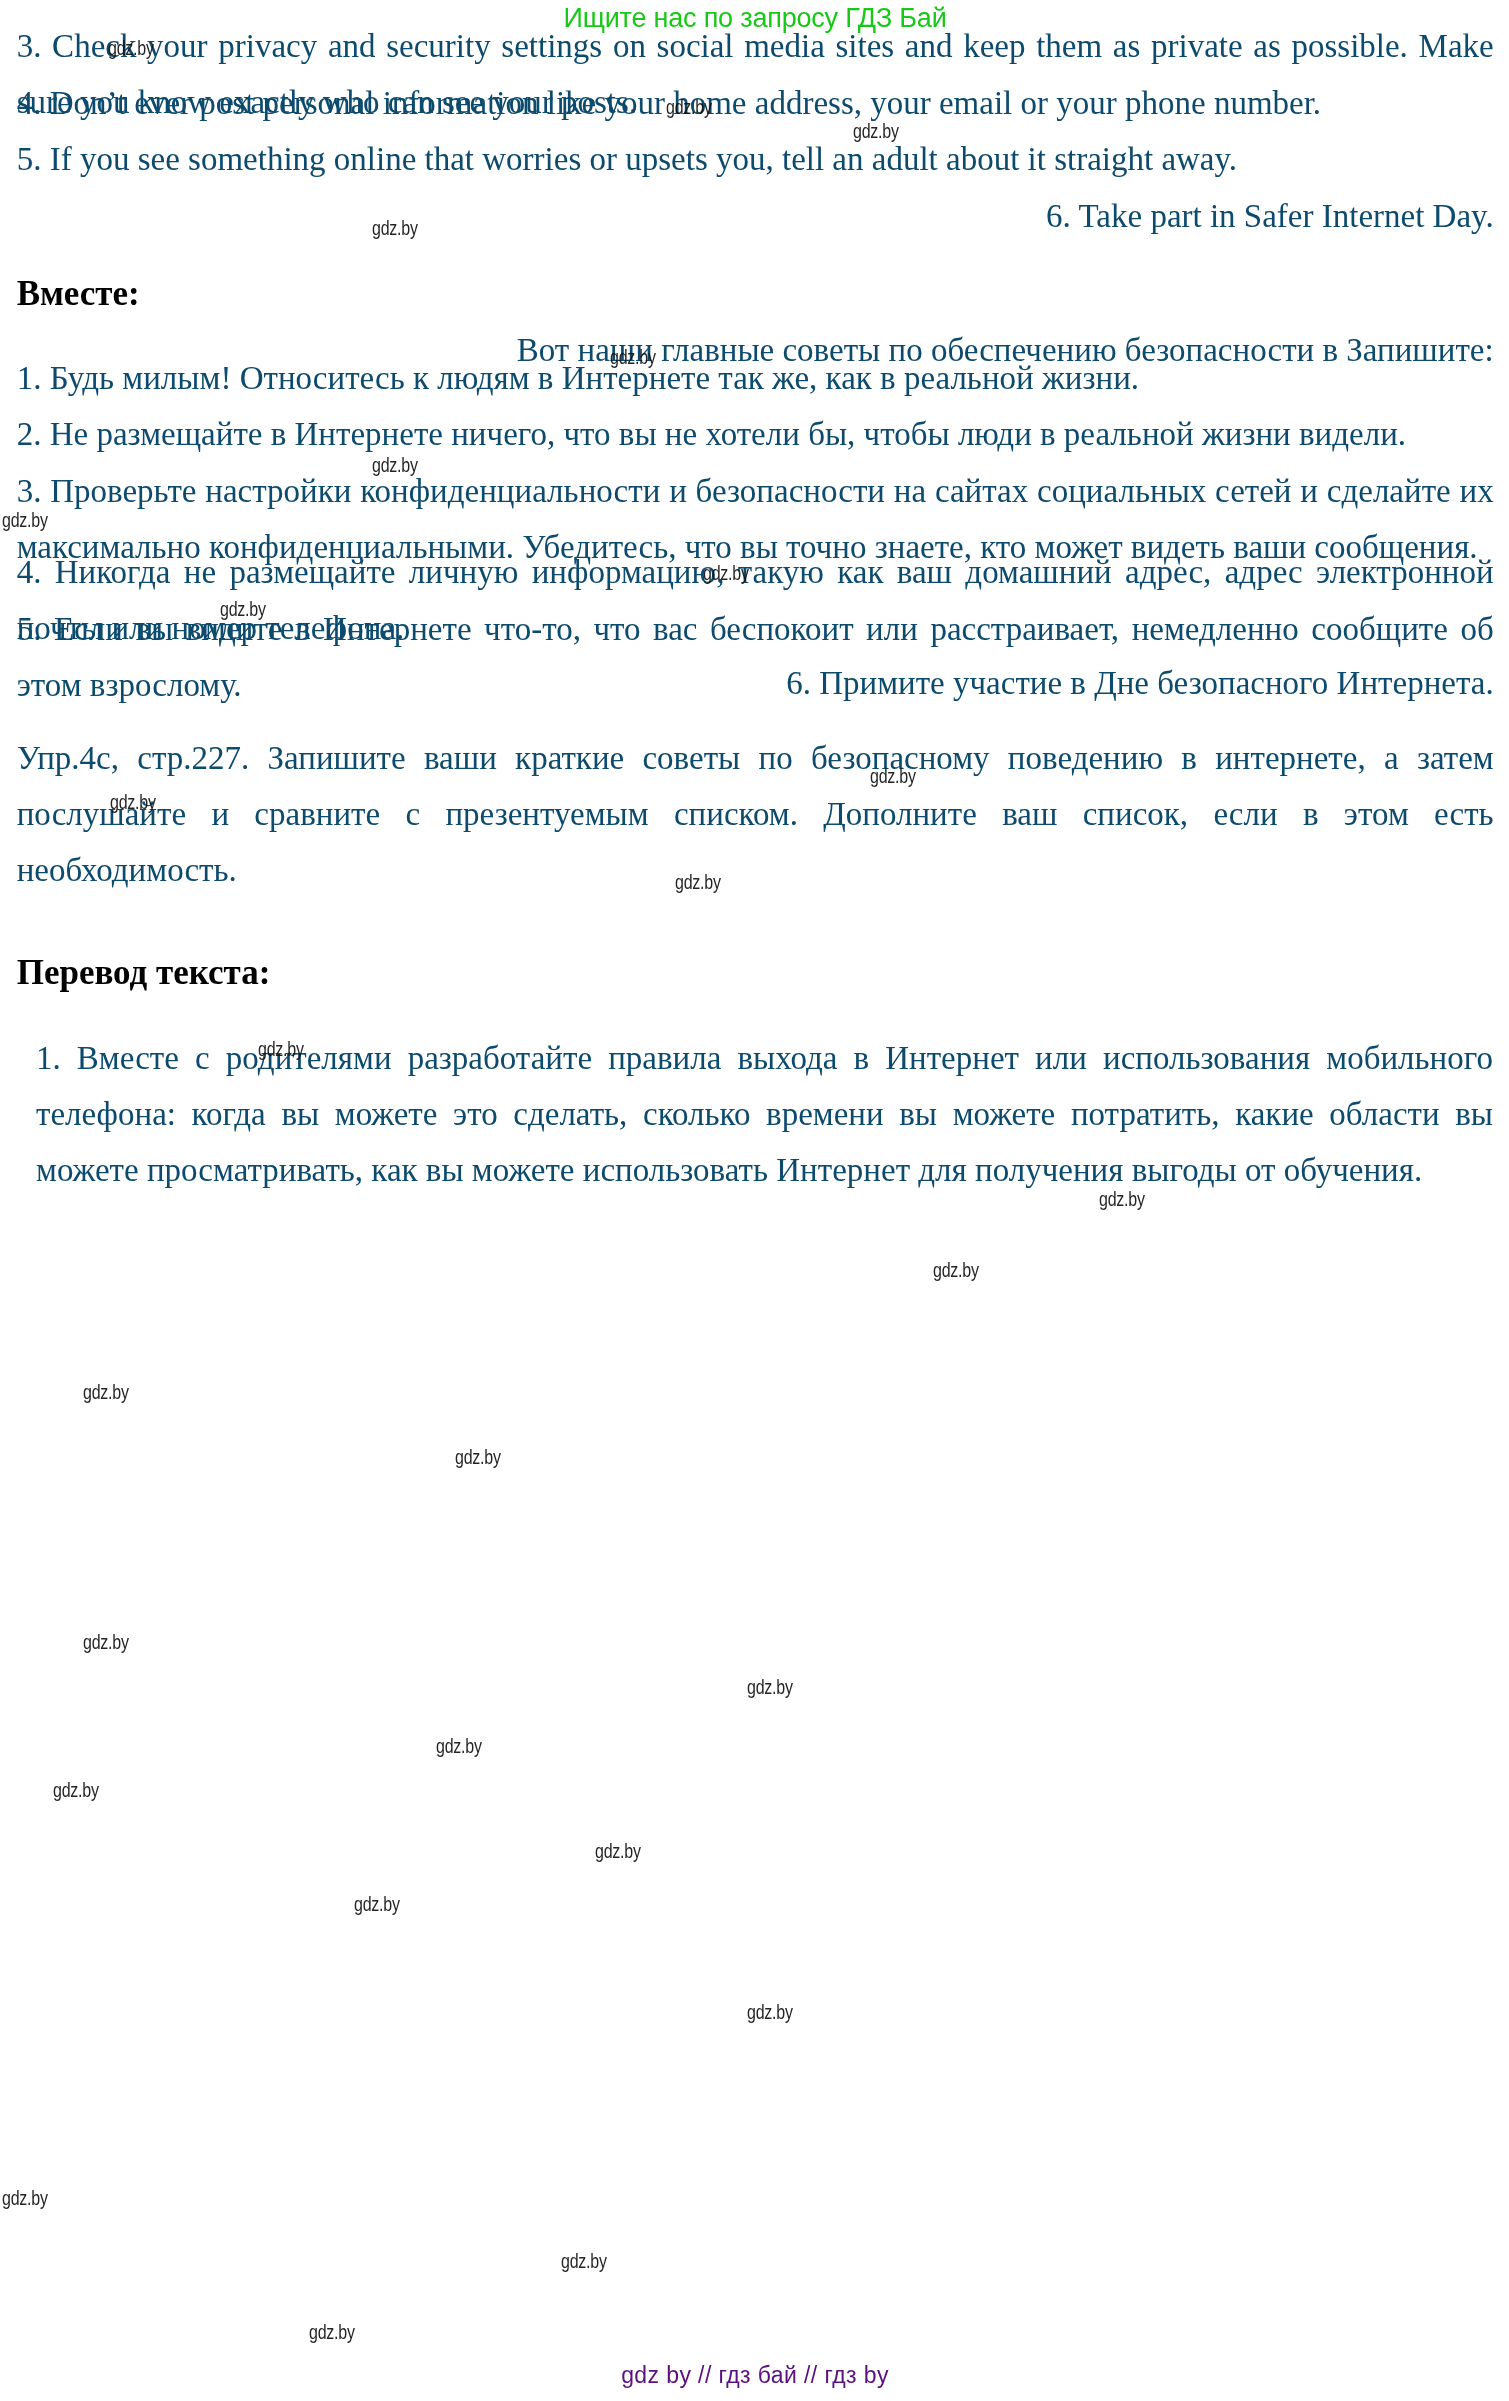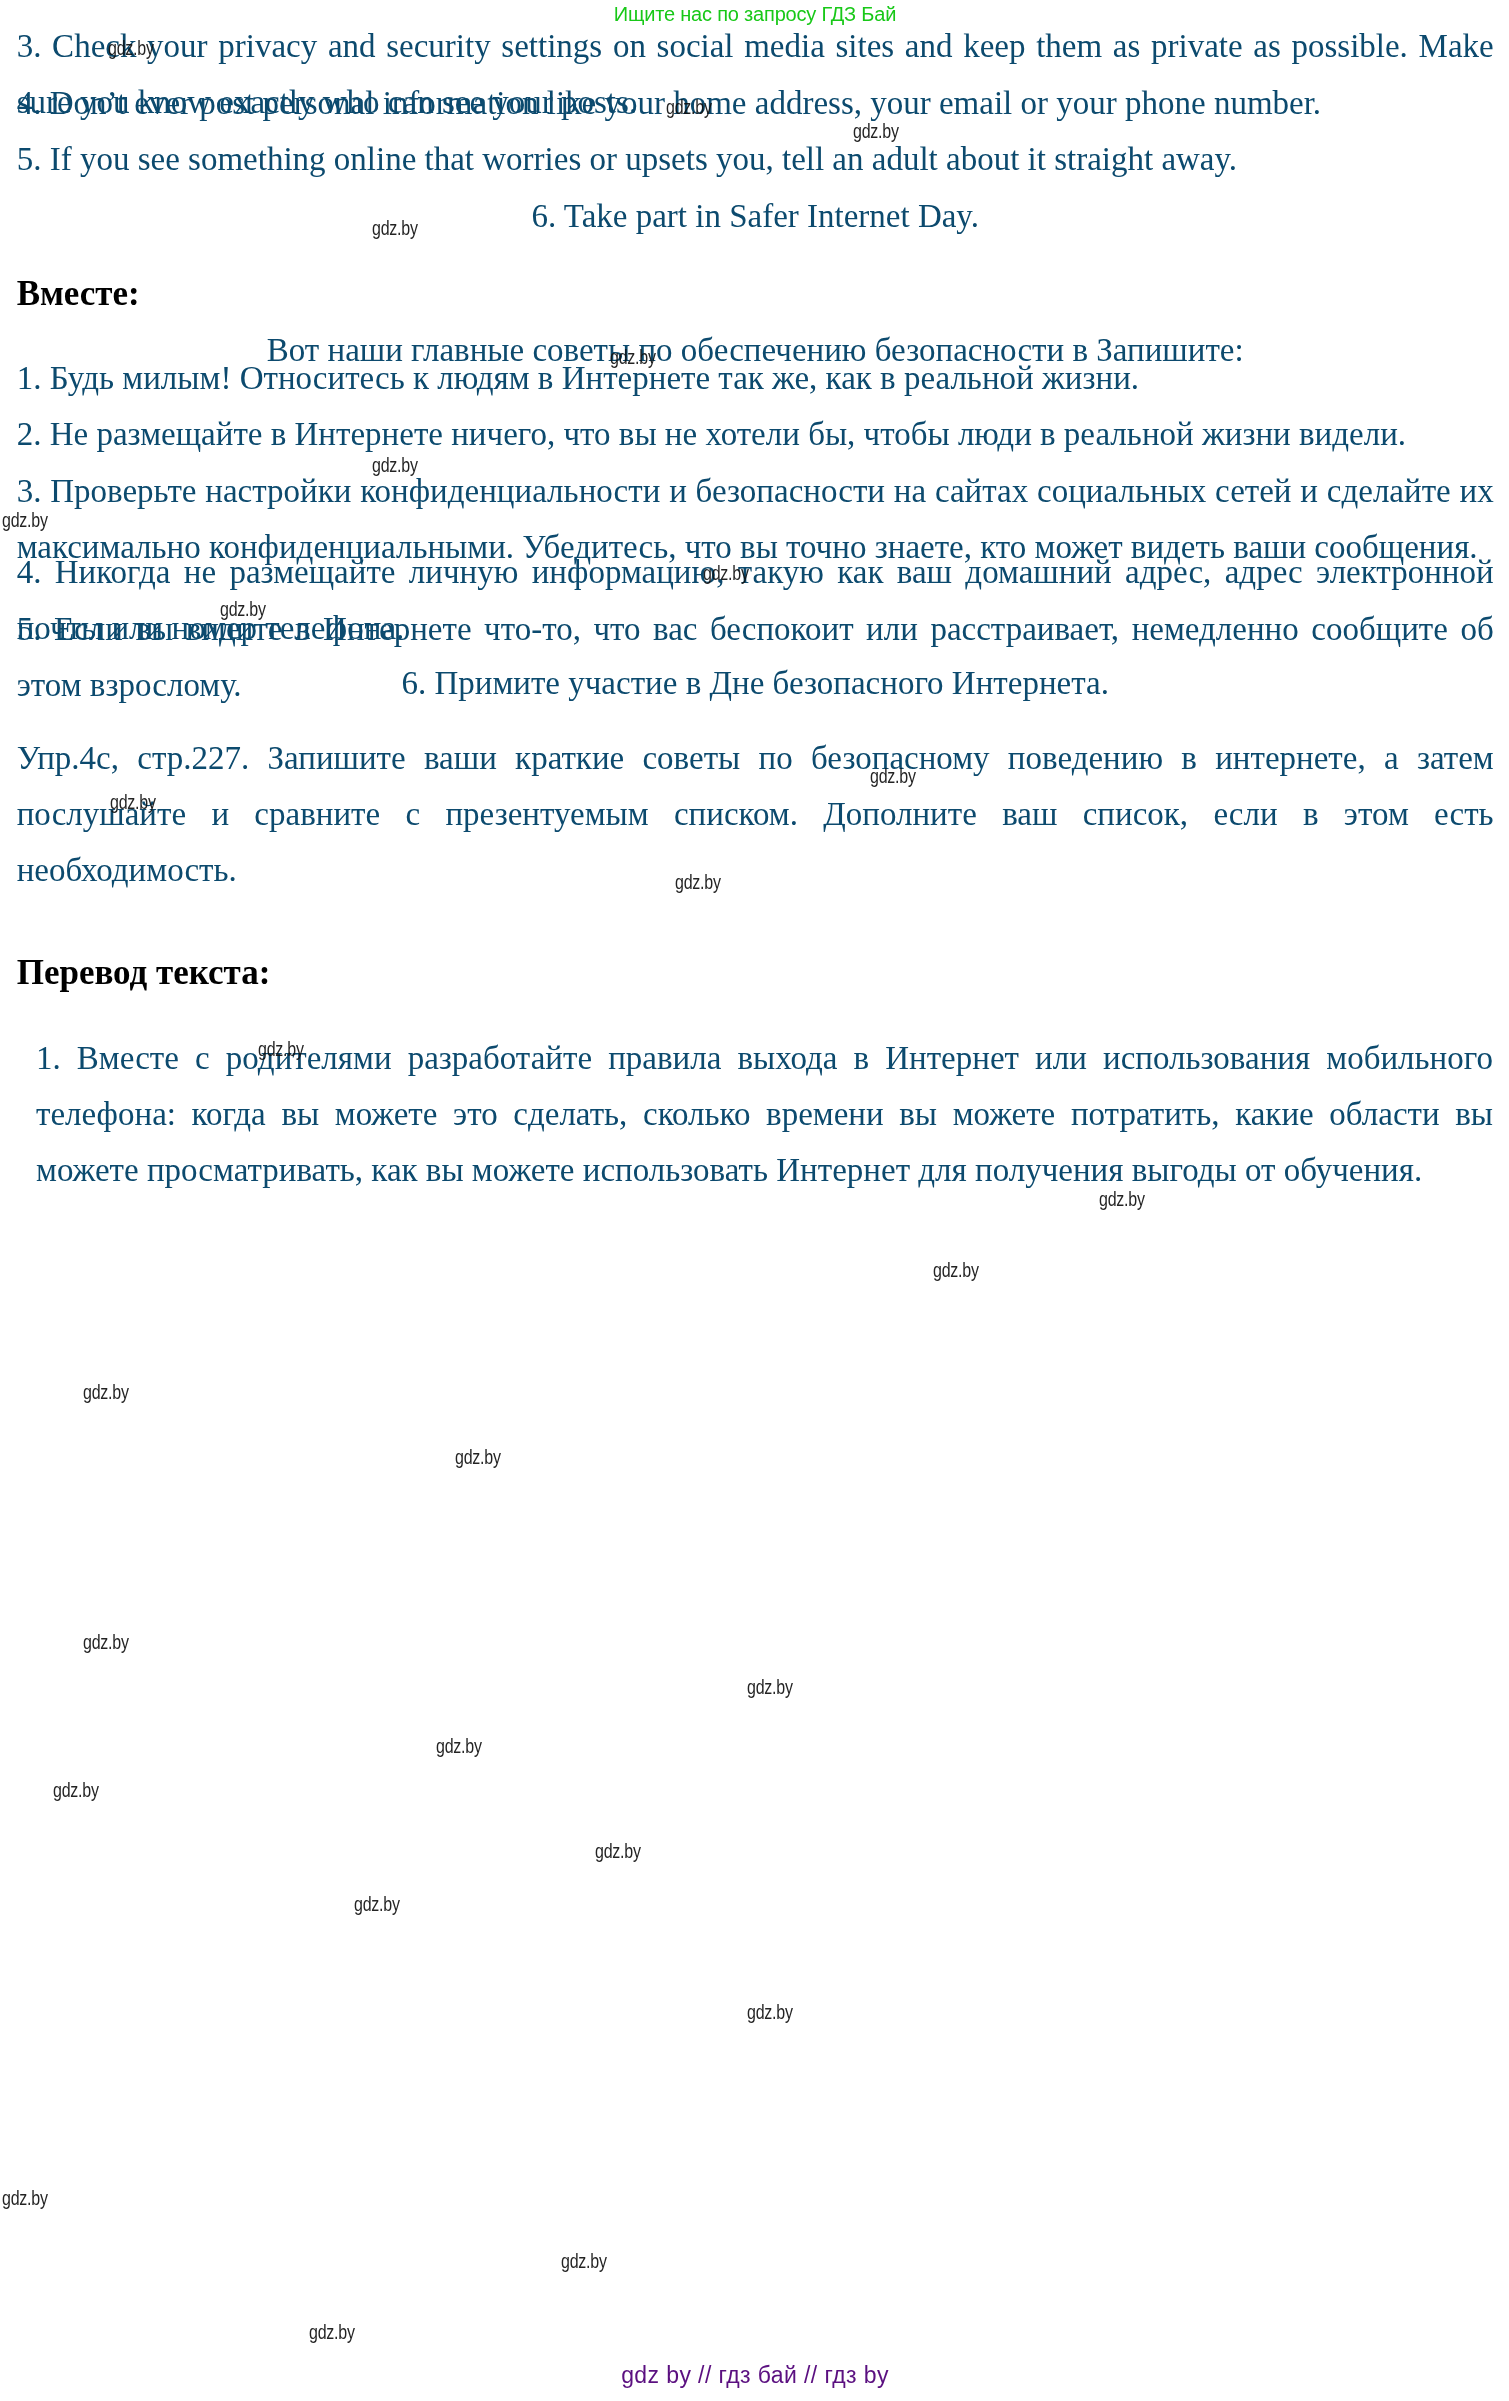--- a/index.html
+++ b/index.html
@@ -20,21 +20,21 @@
   }
 
   
   .promo {
     position: absolute;
     top: 3px;
     left: 0;
     width: 100%;
     text-align: center;
     font-family: "Liberation Sans", "DejaVu Sans", sans-serif;
-    font-size: 20px;
+    font-size: 27px;
     font-weight: 400;
     letter-spacing: -0.2px;
     color: #18c818;
     white-space: nowrap;
   }
 
   
   .footer {
     position: absolute;
     bottom: 12px;
@@ -54,21 +54,21 @@
     position: absolute;
     left: 16.7px;
     width: 1477px;
     font-size: 33px;
     line-height: 56px;
     text-align: justify;
     text-justify: inter-word;
     color: #0c4a6e;
     -webkit-font-smoothing: none;
   }
-  .textblock.nojust { text-align: center; }
+  .textblock.nojust { text-align: right; }
   .heading {
     position: absolute;
     left: 16.7px;
     font-size: 35px;
     line-height: 49px;
     font-weight: bold;
     color: #000;
   }
 
   

